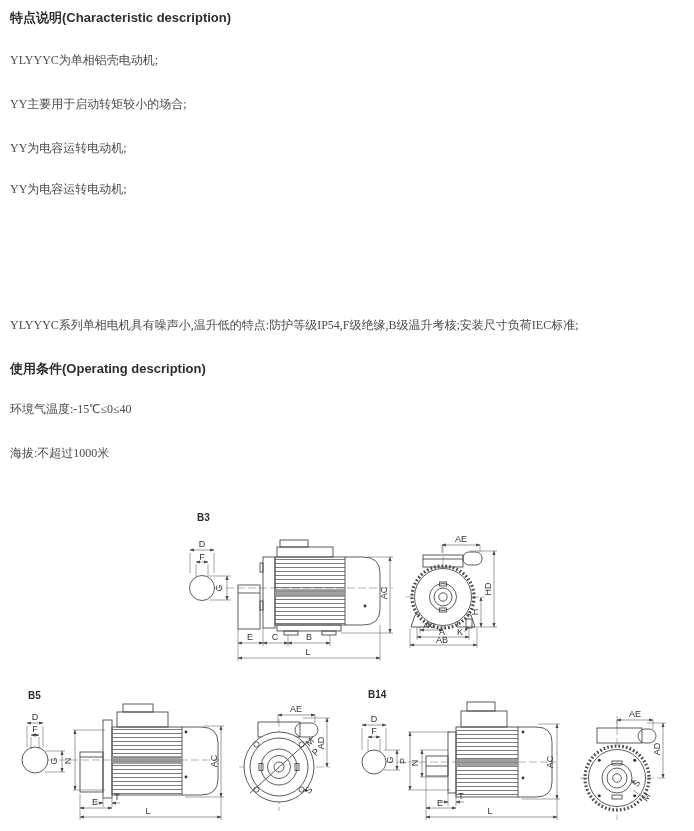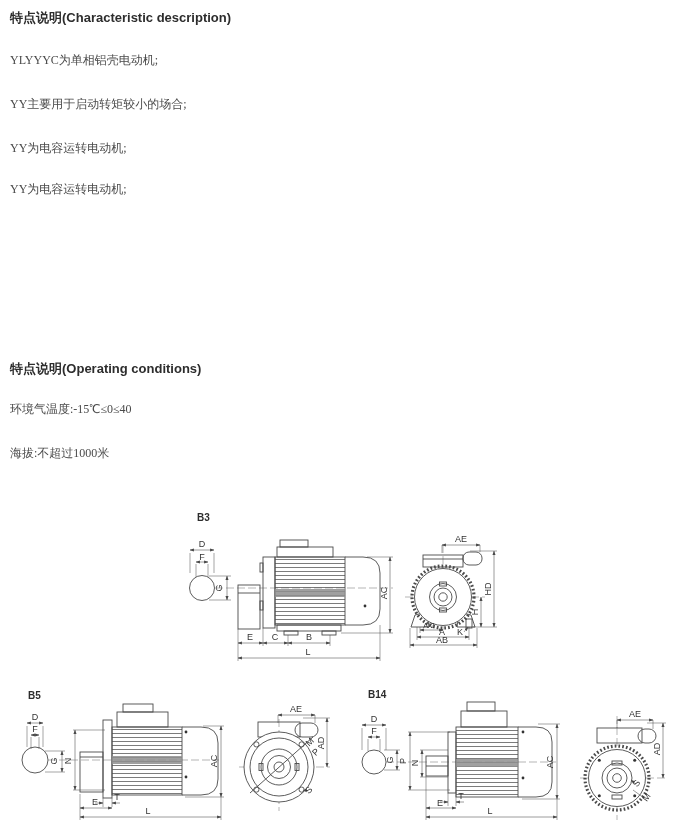--- a/index.html
+++ b/index.html
@@ -39,22 +39,23 @@
 </head>
 <body>
 
 <div class="page">
 
   <div class="h" style="top:9px">特点说明(Characteristic description)</div>
   <div class="p" style="top:52px">YLYYYC为单相铝壳电动机;</div>
   <div class="p" style="top:96px">YY主要用于启动转矩较小的场合;</div>
   <div class="p" style="top:140px">YY为电容运转电动机;</div>
   <div class="p" style="top:181px">YY为电容运转电动机;</div>
-
-  <div class="h" style="top:360px">特点说明(Operating conditions)</div>
+  <div class="p" style="top:317px">YLYYYC系列单相电机具有噪声小,温升低的特点:防护等级IP54,F级绝缘,B级温升考核;安装尺寸负荷IEC标准;</div>
+
+  <div class="h" style="top:360px">使用条件(Operating description)</div>
   <div class="p" style="top:401px">环境气温度:-15℃≤0≤40</div>
   <div class="p" style="top:445px">海拔:不超过1000米</div>
 
 
   <svg width="365" height="170" viewBox="0 0 365 170" style="left:165px;top:503px">
     <defs>
       <marker id="ar3" viewBox="0 0 10 10" refX="9" refY="5" markerWidth="8" markerHeight="8" orient="auto-start-reverse">
         <path d="M0,1.5 L10,5 L0,8.5 z" fill="#4a4a4a"></path>
       </marker>
       <pattern id="ht3" width="4" height="4" patternUnits="userSpaceOnUse">

